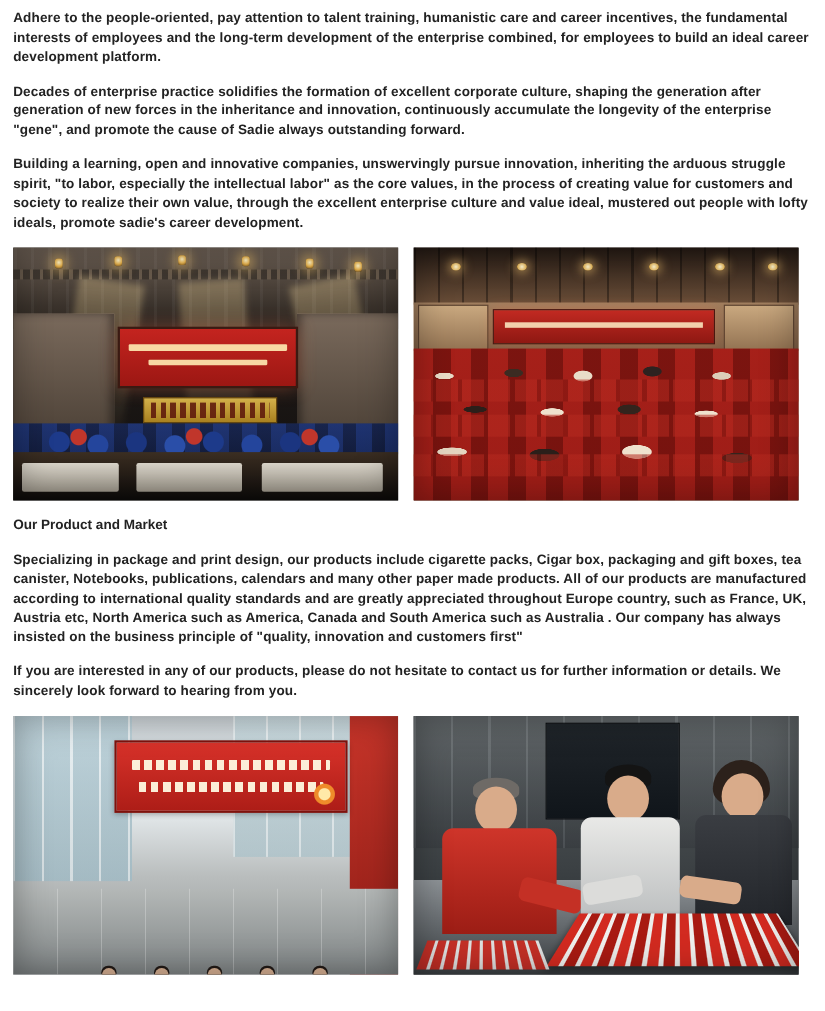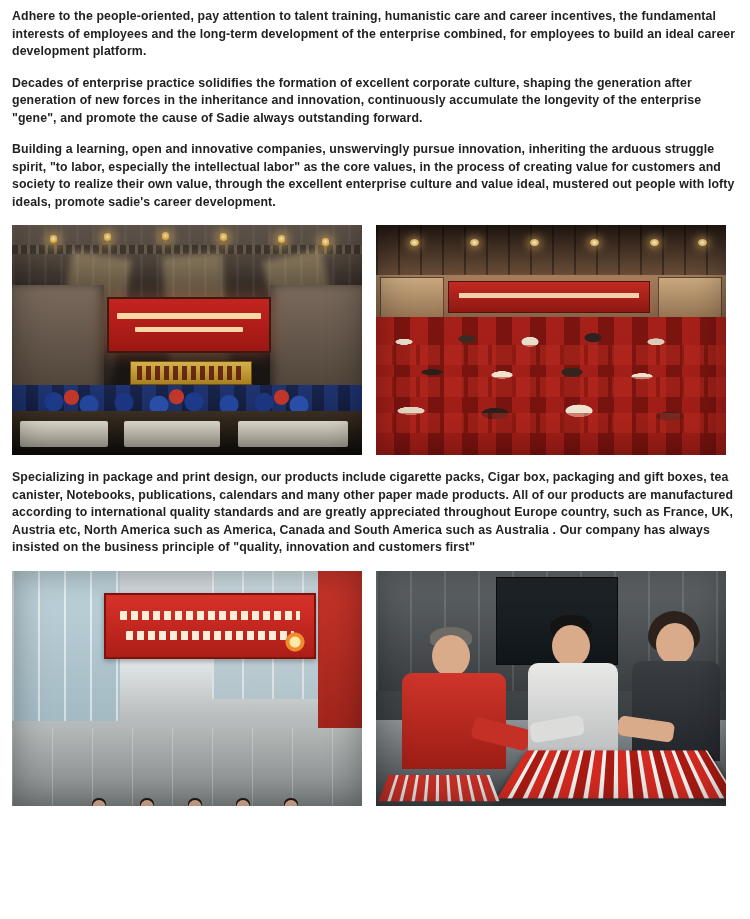--- a/index.html
+++ b/index.html
@@ -359,22 +359,24 @@
         </div>
       <div class="audience"></div>
       <div class="chairrow" style="top:120px;"></div>
       <div class="chairrow" style="top:152px;"></div>
       <div class="chairrow" style="top:188px;"></div>
       <div class="vignette"></div>
     </div>
 
   </div>
 
+  <h2 class="section-title">Our Product and Market</h2>
 
   <p class="para">Specializing in package and print design, our products include cigarette packs, Cigar box, packaging and gift boxes, tea canister, Notebooks, publications, calendars and many other paper made products. All of our products are manufactured according to international quality standards and are greatly appreciated throughout Europe country, such as France, UK, Austria etc, North America such as America, Canada and South America such as Australia . Our company has always insisted on the business principle of "quality, innovation and customers first"</p>
+  <p class="para">If you are interested in any of our products, please do not hesitate to contact us for further information or details. We sincerely look forward to hearing from you.</p>
 
   <div class="gallery second">
 
     <div class="photo ph3">
       <div class="glasswall"></div>
       <div class="glasswall2"></div>
       <div class="redcol"></div>
       <div class="banner">
         <span class="line a"></span>
         <span class="line b"></span>

